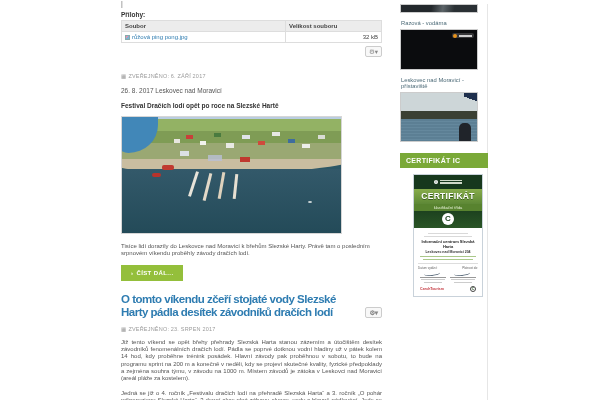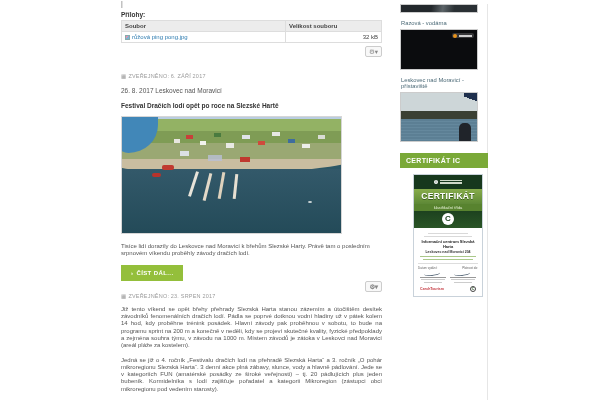--- a/index.html
+++ b/index.html
@@ -173,20 +173,21 @@
     <span class="dot" style="left:112px;top:57px;width:3px;height:25px;background:#e7e0d2;transform:rotate(6deg)"></span>
     <span class="dot" style="left:40px;top:48px;width:12px;height:5px;background:#c0392f;border-radius:2px"></span>
     <span class="dot" style="left:30px;top:56px;width:9px;height:4px;background:#b8332c;border-radius:2px"></span>
     <span class="dot" style="left:186px;top:84px;width:4px;height:2px;background:#cfd8da;border-radius:50%"></span>
   </div>
 
   <div class="excerpt">Tisíce lidí dorazily do Leskovce nad Moravicí k břehům Slezské Harty. Právě tam o posledním srpnovém víkendu proběhly závody dračích lodí.</div>
   <button class="readmore"><span class="chev">›</span><span>Číst dál...</span></button>
 
   <h2 class="art-title2">
+    <a href="#" style="color:#2e7cb1;text-decoration:none">O tomto víkendu zčeří stojaté vody Slezské Harty pádla desítek závodníků dračích lodí</a>
     <span class="tools-btn"><span>⚙</span><span>▾</span></span>
   </h2>
   <div class="published"><span class="cal-ico">▦</span><span>Zveřejněno: 23. srpen 2017</span></div>
 
   <p class="para">Již tento víkend se opět břehy přehrady Slezská Harta stanou zázemím a útočištěm desítek závodníků fenomenálních dračích lodí. Pádla se poprvé dotknou vodní hladiny už v pátek kolem 14 hod, kdy proběhne trénink posádek. Hlavní závody pak proběhnou v sobotu, to bude na programu sprint na 200 m a konečně v neděli, kdy se projeví skutečné kvality, fyzické předpoklady a zejména souhra týmu, v závodu na 1000 m. Místem závodů je zátoka v Leskovci nad Moravicí (areál pláže za kostelem).</p>
   <p class="para">Jedná se již o 4. ročník „Festivalu dračích lodí na přehradě Slezská Harta“ a 3. ročník „O pohár mikroregionu Slezská Harta“. 3 denní akce plná zábavy, slunce, vody a hlavně pádlování. Jede se v kategoriích FUN (amatérské posádky ze široké veřejnosti) – tj. 20 pádlujících plus jeden bubeník. Kormidelníka s lodí zajišťuje pořadatel a kategorii Mikroregion (zástupci obcí mikroregionu pod vedením starosty).</p>
 </div>
 
 <div id="sidebar">
   <div class="cam cam1"></div>

